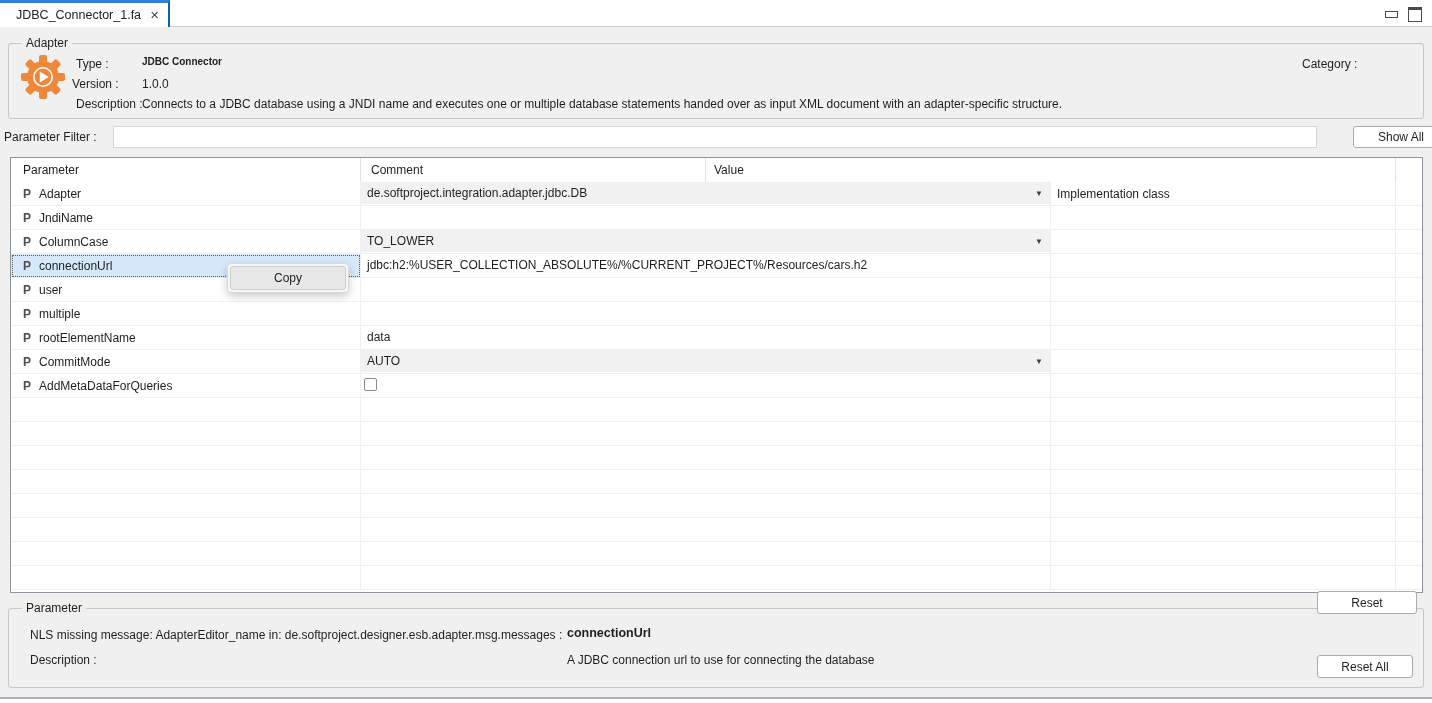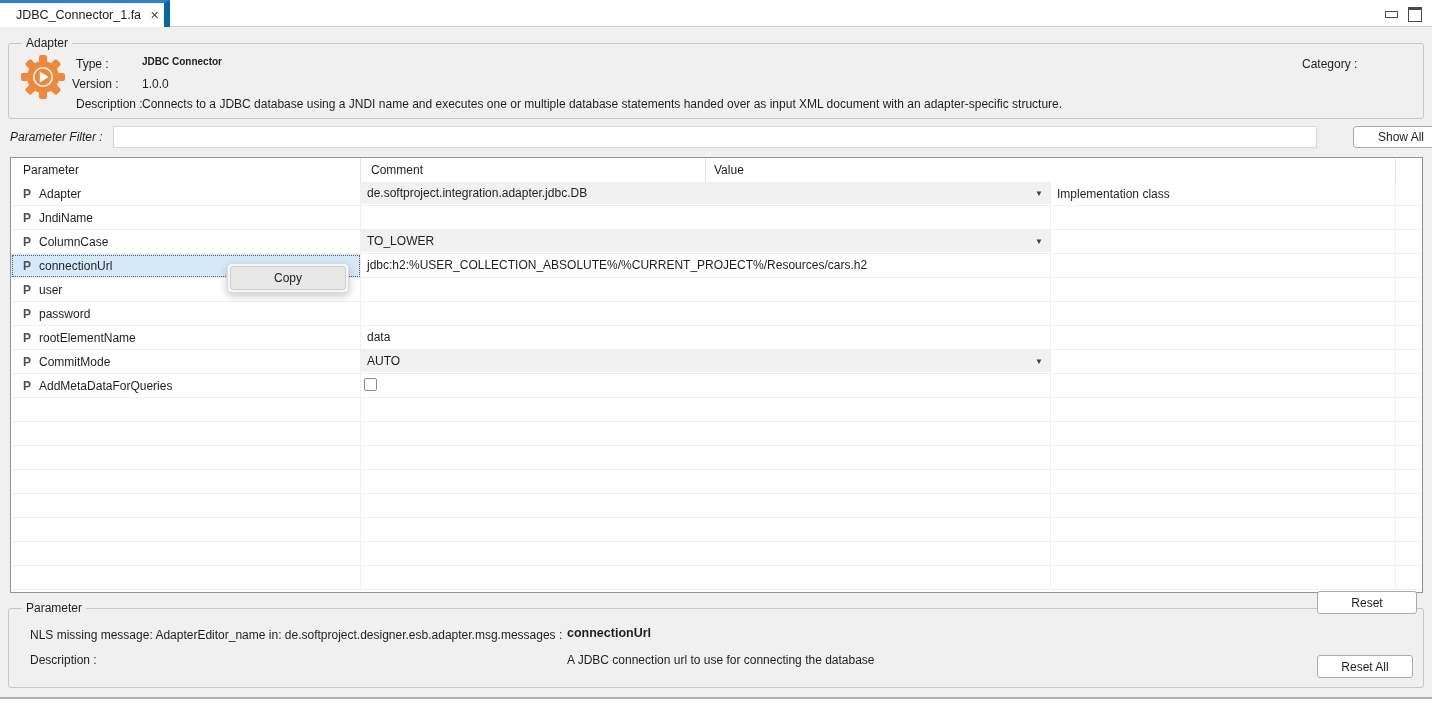--- a/index.html
+++ b/index.html
@@ -1,21 +1,21 @@
 <!DOCTYPE html>
 <html><head>
 <meta charset="utf-8">
 <style>
   html,body{margin:0;padding:0;}
   body{font-family:"Liberation Sans",sans-serif;font-size:12px;color:#1e1e1e;background:#fff;}
   .screen{position:relative;width:1432px;height:703px;background:#fff;overflow:hidden;}
 
   
   .tabbar{position:absolute;left:0;top:0;width:1432px;height:27px;background:#fff;border-bottom:1px solid #cfcfcf;box-sizing:border-box;}
-  .tab{position:absolute;left:0;top:0;height:27px;width:170px;background:#fff;border-top:3px solid #2f7fd6;border-right:6px solid #0369a1;box-sizing:border-box;display:flex;align-items:center;gap:7px;padding:0 9px;}
+  .tab{position:absolute;left:0;top:0;height:27px;width:170px;background:#fff;border-top:3px solid #2f7fd6;border-right:2px solid #0369a1;box-sizing:border-box;display:flex;align-items:center;gap:7px;padding:0 9px;}
   .tab-label{font-size:12.5px;color:#222;white-space:nowrap;}
   .tab-close{font-size:11px;color:#444;margin-left:2px;cursor:default;}
   .win-min{position:absolute;right:34px;top:11px;width:11px;height:5px;border:1px solid #4a4a4a;background:#fff;}
   .win-max{position:absolute;right:10px;top:7px;width:12px;height:11px;border:1px solid #4a4a4a;border-top:3px solid #4a4a4a;background:#fff;}
 
   
   .editor-bg{position:absolute;left:0;top:27px;width:1432px;height:670px;background:#f0f0f0;}
   .bottom-trim{position:absolute;left:0;top:697px;width:1432px;height:2px;background:#a9b2ba;}
 
   
@@ -105,21 +105,21 @@
   </svg>
   <span class="abs" style="left:76px;top:57px;">Type :</span>
   <span class="abs bold" style="left:142px;top:56px;font-size:10px;">JDBC Connector</span>
   <span class="abs" style="left:72px;top:77px;">Version :</span>
   <span class="abs" style="left:142px;top:77px;">1.0.0</span>
   <span class="abs" style="left:76px;top:97px;">Description :</span>
   <span class="abs" style="left:142px;top:97px;">Connects to a JDBC database using a JNDI name and executes one or multiple database statements handed over as input XML document with an adapter-specific structure.</span>
   <span class="abs" style="left:1302px;top:57px;">Category :</span>
   <span class="abs" style="left:1439px;top:57px;">Databases</span>
 
-  <span class="abs" style="left:10px;top:130px;font-style:italic;">Parameter Filter :</span>
+  <span class="abs" style="left:4px;top:130px;">Parameter Filter :</span>
   <input class="filter-input" type="text" value="" style="">
   <div class="btn btn-showall">Show All</div>
 
   <div class="ptable">
     <div class="thead">
       <div class="hcell h1">Parameter</div>
       <div class="hcell h3">Comment</div>
       <div class="hcell h2">Value</div>
       <div class="hcell h4"></div>
     </div>
@@ -177,21 +177,21 @@
             <span class="picon">P</span>
             <span class="pname">user</span>
           </div>
           <div class="tcell c2"></div>
           <div class="tcell c3"></div>
           <div class="tcell c4"></div>
         </div>
         <div class="trow">
           <div class="tcell c1">
             <span class="picon">P</span>
-            <span class="pname">password</span>
+            <span class="pname">multiple</span>
           </div>
           <div class="tcell c2"></div>
           <div class="tcell c3"></div>
           <div class="tcell c4"></div>
         </div>
         <div class="trow">
           <div class="tcell c1">
             <span class="picon">P</span>
             <span class="pname">rootElementName</span>
           </div>

